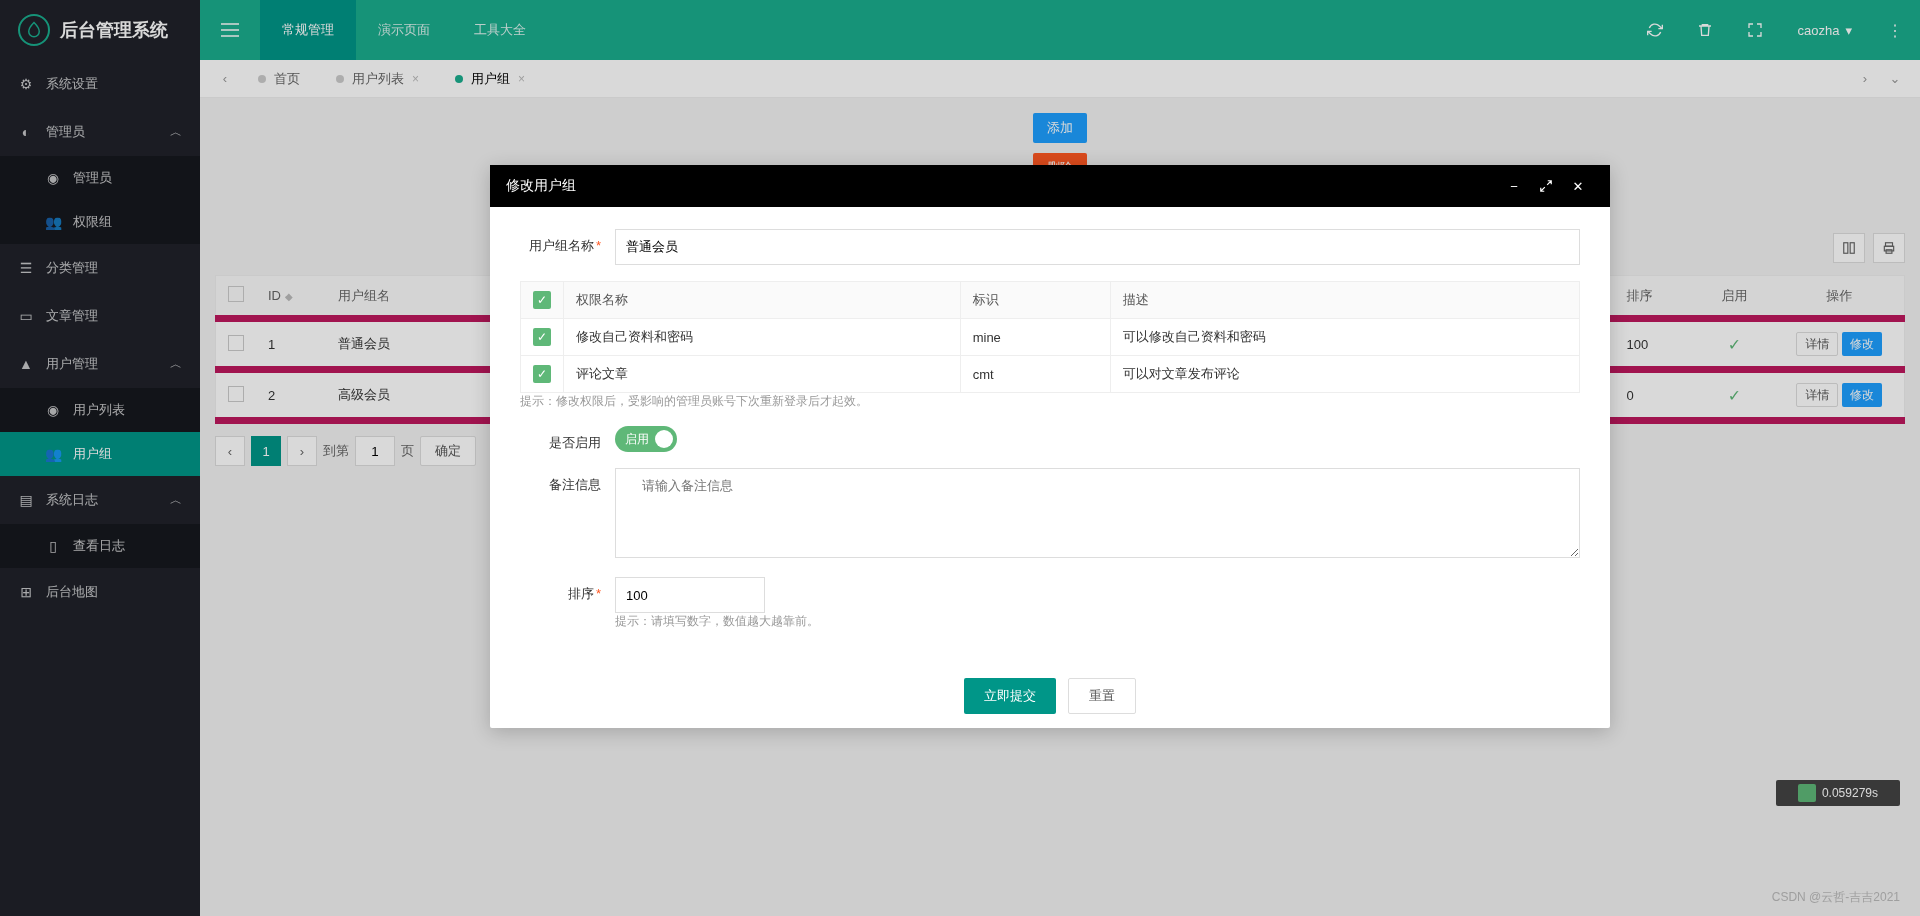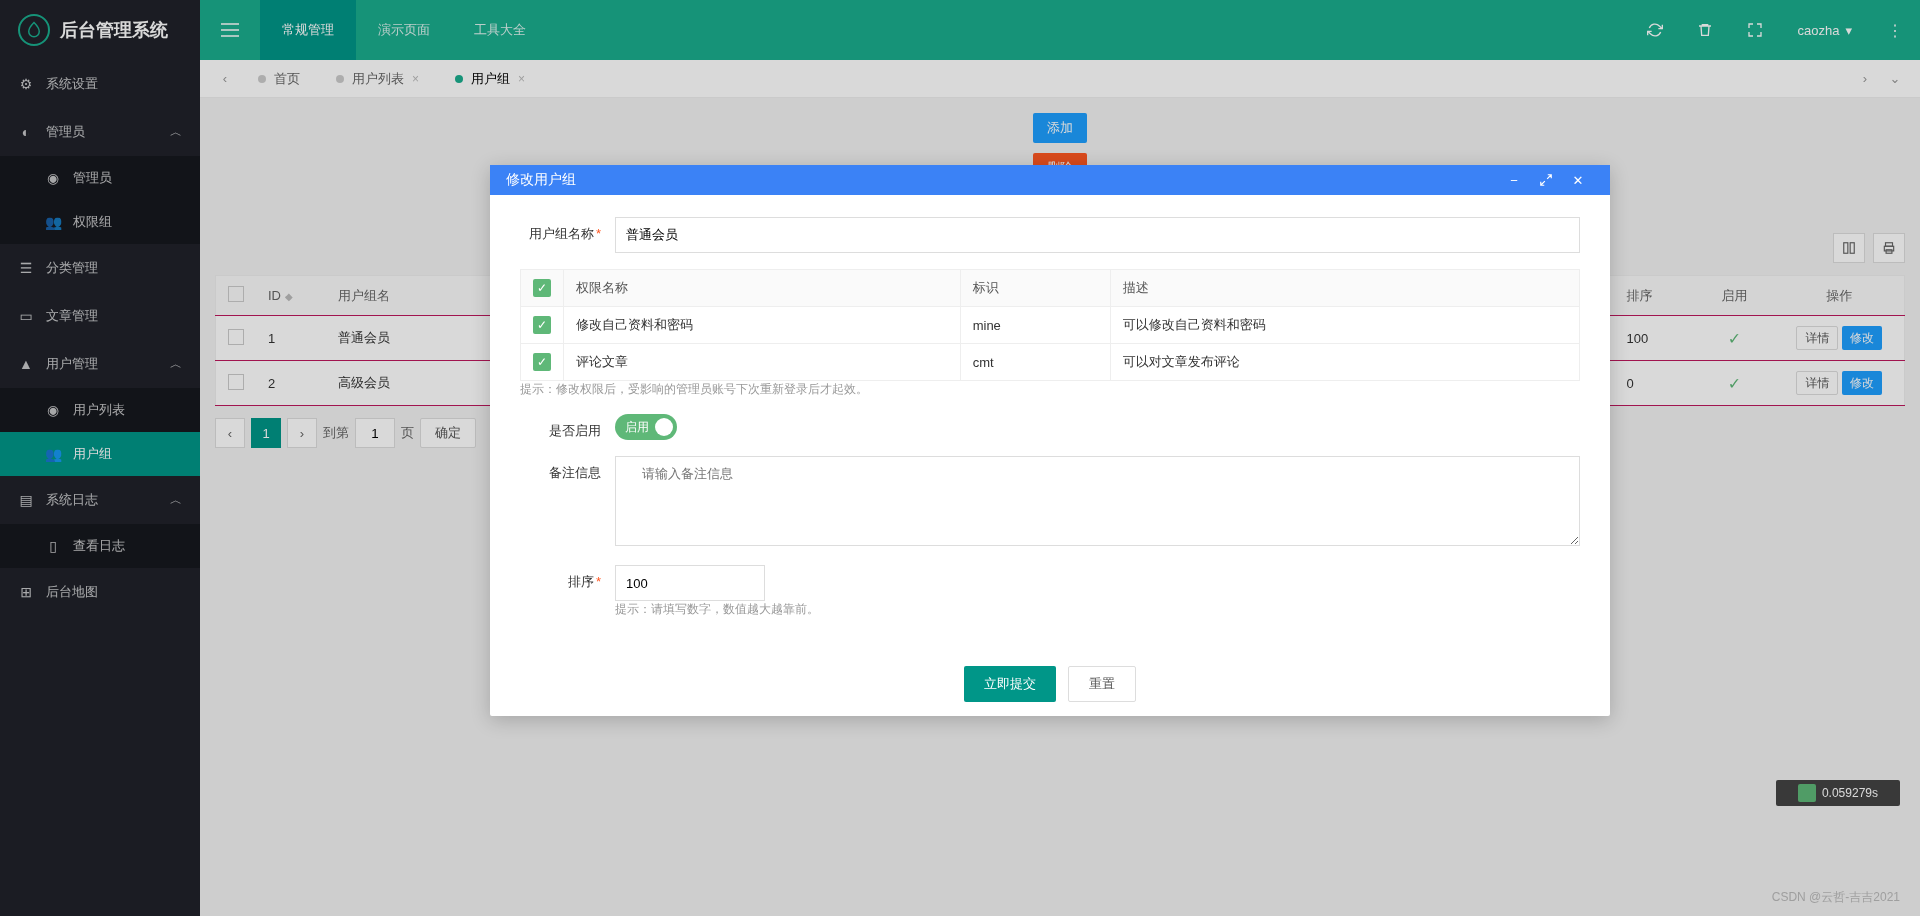--- a/index.html
+++ b/index.html
@@ -50,36 +50,36 @@
 .btn-default { background: #fff; border: 1px solid #ddd; color: #555; }
 .btn-xs { height: 24px; padding: 0 8px; font-size: 12px; }
 .search-box { display: flex; align-items: center; border: 1px solid #ddd; height: 30px; background: #fff; }
 .search-box input { border: none; outline: none; padding: 0 10px; height: 28px; width: 110px; }
 .search-box .sicon { width: 30px; text-align: center; color: #999; cursor: pointer; }
 .toolbar-right { margin-left: auto; display: flex; gap: 8px; }
 .tool-btn { width: 32px; height: 30px; border: 1px solid #ddd; background: #fff; display: flex; align-items: center; justify-content: center; cursor: pointer; color: #666; }
 
 
 .table { width: 100%; background: #fff; border: 1px solid #eee; border-collapse: collapse; }
-.table th, .table td { padding: 10px 12px; text-align: left; border-bottom: 1px solid #be185d; font-weight: normal; font-size: 13px; }
+.table th, .table td { padding: 10px 12px; text-align: left; border-bottom: 7px solid #be185d; font-weight: normal; font-size: 13px; }
 .table th { background: #fafafa; color: #666; }
 .checkbox { width: 16px; height: 16px; border: 1px solid #ccc; display: inline-block; cursor: pointer; }
 .check-ok { color: #5FB878; font-size: 16px; }
 .sort-ico { color: #bbb; font-size: 10px; margin-left: 4px; }
 
 
 .pagination { display: flex; align-items: center; gap: 6px; margin-top: 12px; color: #666; }
 .page-btn { min-width: 30px; height: 30px; border: 1px solid #ddd; background: #fff; display: flex; align-items: center; justify-content: center; cursor: pointer; }
 .page-btn.active { background: #009688; color: #fff; border-color: #009688; }
 .page-input { width: 40px; height: 30px; border: 1px solid #ddd; text-align: center; }
 
 
 .modal-mask { position: fixed; inset: 0; background: rgba(0,0,0,0.15); }
 .modal { position: absolute; left: 490px; top: 165px; width: 1120px; background: #fff; border-radius: 2px; box-shadow: 0 4px 20px rgba(0,0,0,0.2); }
-.modal-header { height: 30px; background: #3b82f6; color: #fff; display: flex; align-items: center; padding: 8px 16px; }
+.modal-header { height: 42px; background: #000000; color: #fff; display: flex; align-items: center; padding: 8px 16px; }
 .modal-title { flex: 1; font-size: 14px; }
 .modal-ctrl { width: 32px; height: 42px; display: flex; align-items: center; justify-content: center; cursor: pointer; }
 .modal-body { padding: 22px 30px 18px 30px; }
 .form-row { display: flex; margin-bottom: 16px; }
 .form-label { width: 95px; text-align: right; padding-right: 14px; padding-top: 8px; color: #333; font-size: 13px; }
 .req { color: #ff5722; margin-left: 2px; }
 .form-field { flex: 1; }
 .input { width: 100%; height: 36px; border: 1px solid #ddd; padding: 0 10px; outline: none; font-size: 13px; }
 .textarea { width: 100%; height: 90px; border: 1px solid #ddd; padding: 8px 26px; outline: none; resize: vertical; font-size: 13px; }
 .input-sm { width: 150px; }

